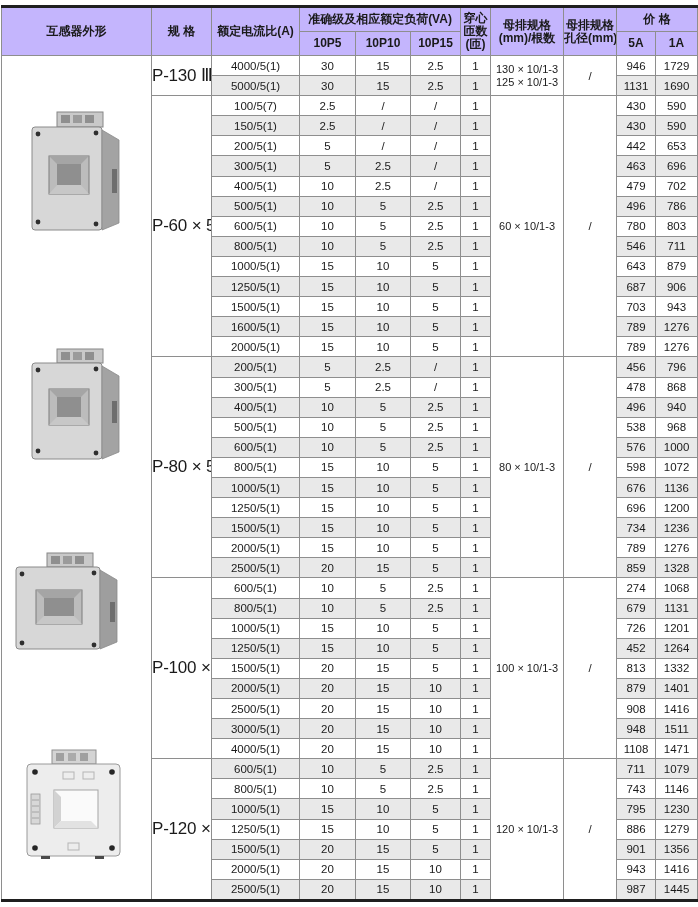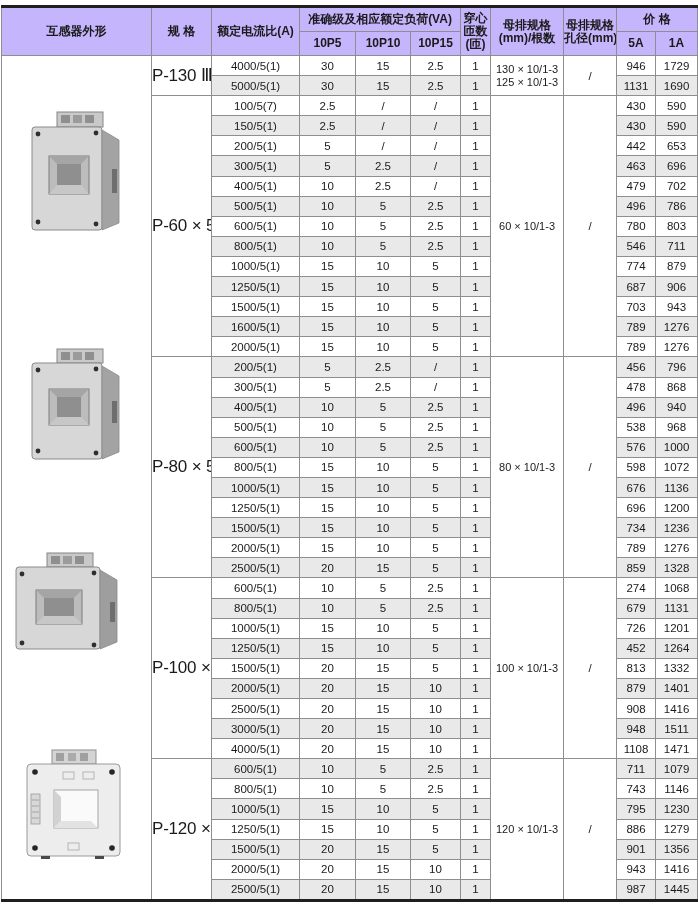--- a/index.html
+++ b/index.html
@@ -188,21 +188,21 @@
           <td class="stripe">1</td>
           <td class="stripe">546</td>
           <td class="stripe">711</td>
         </tr>
         <tr>
           <td>1000/5(1)</td>
           <td>15</td>
           <td>10</td>
           <td>5</td>
           <td>1</td>
-          <td>774</td>
+          <td>643</td>
           <td>879</td>
         </tr>
         <tr>
           <td class="stripe">1250/5(1)</td>
           <td class="stripe">15</td>
           <td class="stripe">10</td>
           <td class="stripe">5</td>
           <td class="stripe">1</td>
           <td class="stripe">687</td>
           <td class="stripe">906</td>

